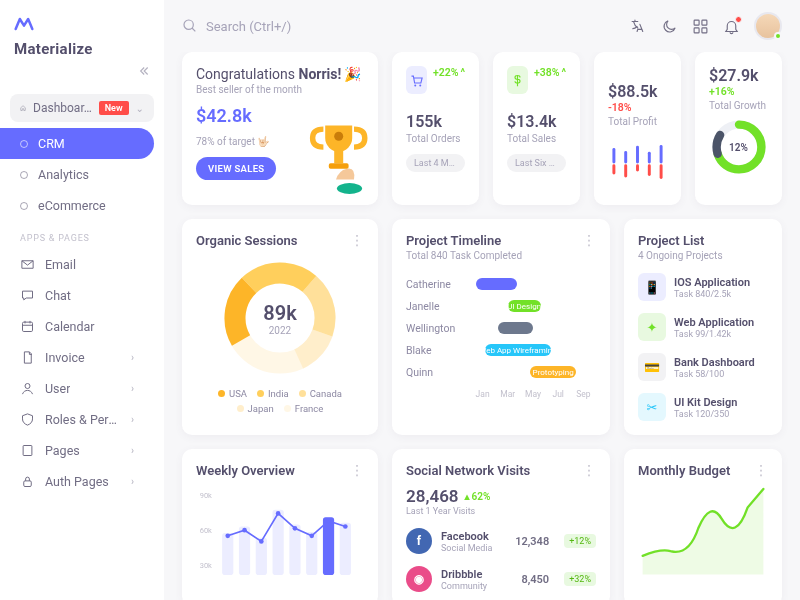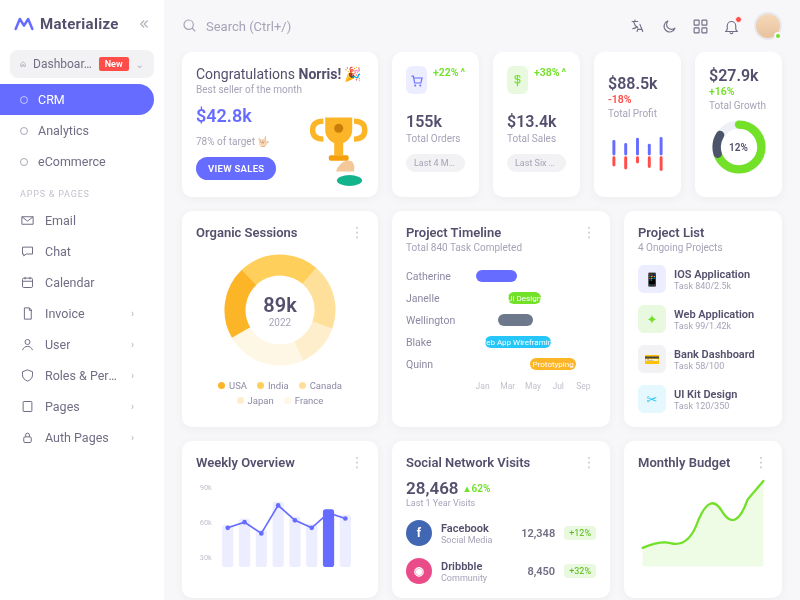--- a/index.html
+++ b/index.html
@@ -1,19 +1,19 @@
 <!DOCTYPE html>
 <html><head>
 <meta charset="utf-8">
 <style>
 * { box-sizing:border-box; margin:0; padding:0; font-family:-apple-system,BlinkMacSystemFont,"Segoe UI",Roboto,sans-serif; }
 body { background:#f7f7f9; color:#544f6c; overflow:hidden; }
 .app { display:flex; width:800px; height:600px; }
 .sidebar { width:164px; background:#fff; display:flex; flex-direction:column; padding:10px 0; flex-shrink:0; }
-.brand-row { display:flex; align-items:center; gap:6px; padding:4px 14px 10px; }
+.brand-row { display:flex; gap:6px; padding:4px 14px 10px;flex-direction:column; }
 .brand-logo { width:20px; height:20px; }
 .brand-name { font-weight:700; font-size:15px; color:#544f6c; letter-spacing:.3px; }
 .brand-collapse { margin-left:auto; color:#b4b2c0; display:flex; }
 .nav-group { padding:6px 10px; }
 .nav-pill { background:#f2f2f4; border-radius:8px; padding:7px 10px; display:flex; align-items:center; gap:7px; font-size:12px; color:#716d84; cursor:pointer; }
 .nav-pill .badge { background:#ff4d49; color:#fff; font-size:9px; padding:2px 6px; border-radius:2px; font-weight:600; }
 .nav-pill .chev { margin-left:auto; font-size:10px; color:#b4b2c0; }
 .nav-item { display:flex; align-items:center; gap:10px; padding:8px 20px; font-size:12.5px; color:#716d84; cursor:pointer; border-radius:0 20px 20px 0; margin-right:10px; }
 .nav-item.active { background:#666cff; color:#fff; }
 .nav-item .dot { width:8px; height:8px; border:1.5px solid currentColor; border-radius:50%; opacity:.6; flex-shrink:0; }
@@ -85,21 +85,21 @@
 
 .weekly { flex:0 0 196px; }
 
 .social { flex:1; }
 .soc-val { font-size:17px; font-weight:600; color:#544f6c; margin-top:8px; display:flex; align-items:center; gap:6px; }
 .soc-item { display:flex; align-items:center; gap:9px; margin-top:12px; }
 .soc-ico { width:26px; height:26px; border-radius:50%; display:flex; align-items:center; justify-content:center; color:#fff; font-size:12px; font-weight:700; flex-shrink:0; }
 .soc-txt { flex:1; min-width:0; }
 .soc-txt .t { font-size:11px; font-weight:600; color:#544f6c; }
 .soc-txt .s { font-size:9px; color:#a6a3b8; }
-.soc-num { font-size:11px; font-weight:600; color:#716d84; }
+.soc-num { font-size:11px; font-weight:600; color:#716d84; margin-right:6px; }
 .soc-chip { font-size:9px; padding:2px 5px; border-radius:4px;text-align:right; }
 .soc-chip.g { background:#e8f9e0; color:#55b812; }
 
 .budget { flex:0 0 158px; }
 .ellipsis { white-space:nowrap; overflow:hidden; text-overflow:ellipsis; }
 </style>
 </head>
 <body>
 
 <div class="app">
@@ -308,21 +308,21 @@
                 <span>+38%</span> 
                 <span>^</span>
               </span>
             </div>
           <div class="stat-val">$13.4k</div>
           <div class="stat-label">Total Sales</div>
           <div class="stat-chip">Last Six Mon…</div>
         </div>
 
         <div class="card stat">
-          <div class="stat-val" style="margin-top:8px">$88.5k</div>
+          <div class="stat-val" style="margin-top:16px">$88.5k</div>
           <div class="red" style="font-size:10.5px;font-weight:600">-18%</div>
           <div class="stat-label">Total Profit</div>
           <svg class="svgchart" width="100%" height="50" viewBox="0 0 80 50">
               <g stroke-width="4" stroke-linecap="round">
                 <line x1="8" y1="25" x2="8" y2="8" stroke="#666cff"></line>
                 <line x1="8" y1="30" x2="8" y2="40" stroke="#ff4d49"></line>
                 <line x1="24" y1="25" x2="24" y2="12" stroke="#666cff"></line>
                 <line x1="24" y1="30" x2="24" y2="44" stroke="#ff4d49"></line>
                 <line x1="40" y1="25" x2="40" y2="5" stroke="#666cff"></line>
                 <line x1="40" y1="30" x2="40" y2="36" stroke="#ff4d49"></line>

